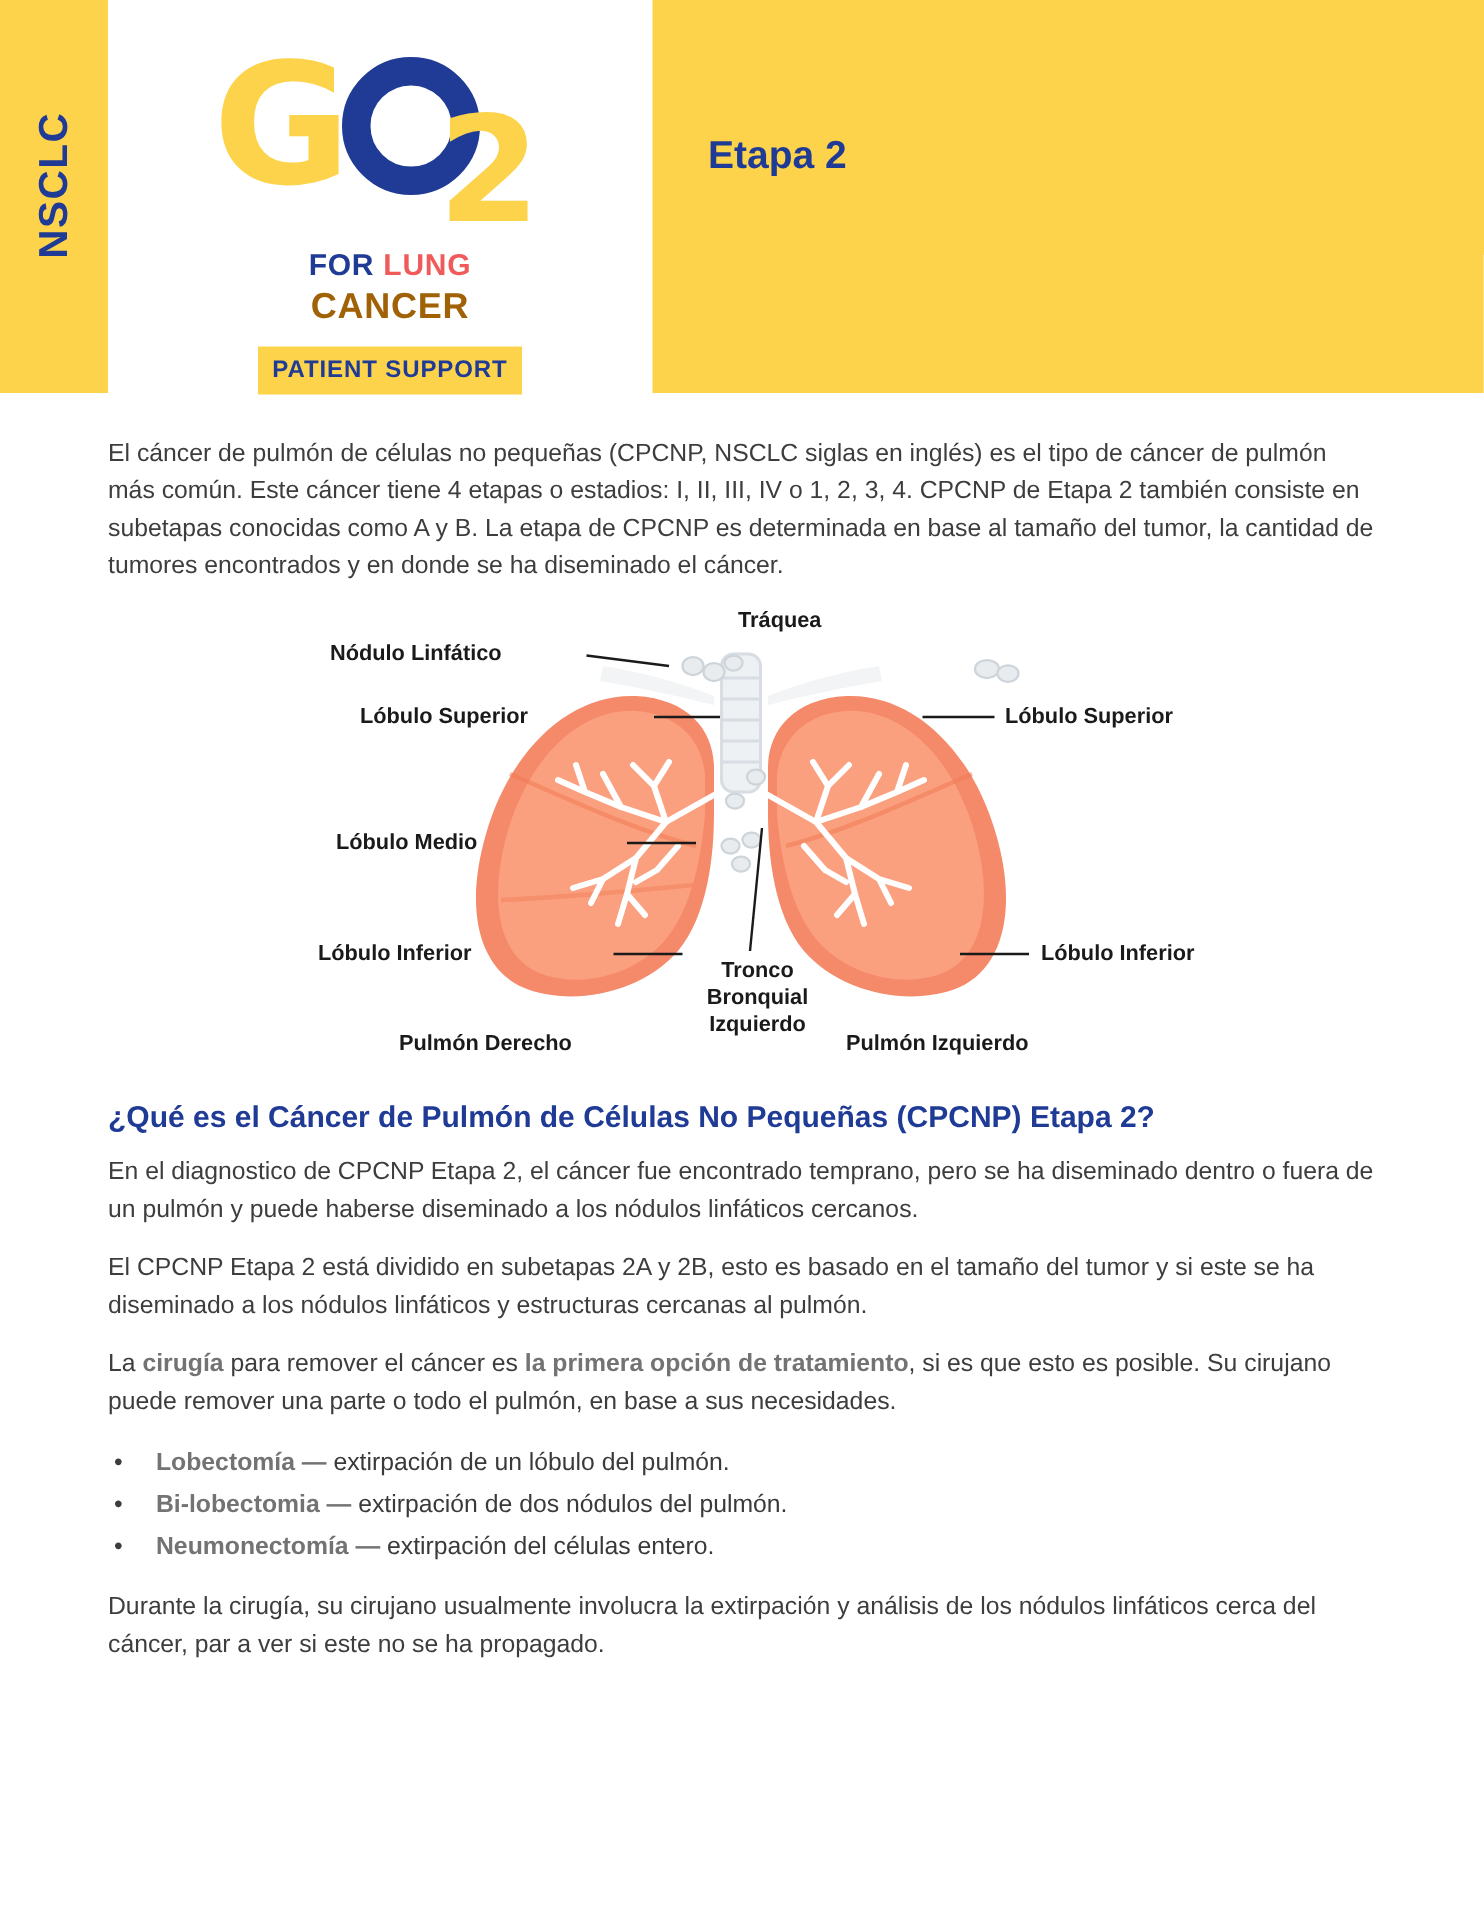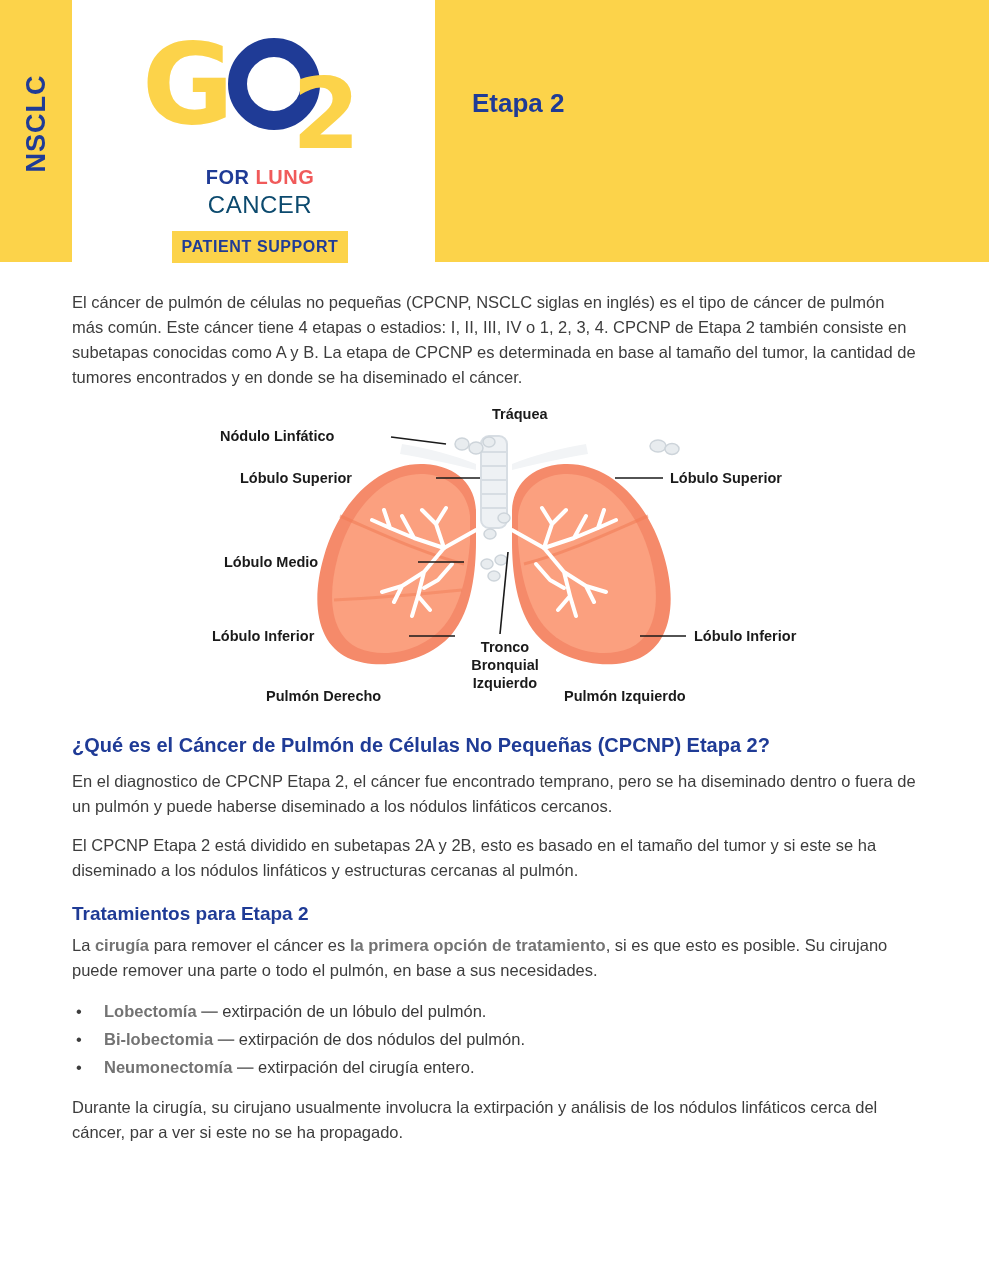--- a/index.html
+++ b/index.html
@@ -99,22 +99,22 @@
   .logo-forlung {
     margin-top: 30px;
     font-size: 20px;
     font-weight: bold;
     color: #1f3b96;
     letter-spacing: 0.5px;
   }
   .logo-forlung .lung { color: #f05a5a; }
   .logo-cancer {
     font-size: 24px;
-    font-weight: normal;
-    color: #0c4a6e;
+    font-weight: bold;
+    color: #a16207;
     letter-spacing: 0.5px;
     margin-top: 2px;
   }
   .logo-support {
     margin: 12px auto 0;
     width: 176px;
     background: #fcd34a;
     color: #1f3b96;
     font-size: 16px;
     font-weight: bold;
@@ -307,23 +307,22 @@
     <div class="dlabel" style="left:622px; top:224px;">Lóbulo Inferior</div>
     <div class="dlabel center" style="left:378px; top:234px; width:110px; line-height:18px; white-space:normal;">Tronco Bronquial Izquierdo</div>
     <div class="dlabel" style="left:194px; top:284px;">Pulmón Derecho</div>
     <div class="dlabel" style="left:492px; top:284px;">Pulmón Izquierdo</div>
   </div>
 
   <div class="h2">¿Qué es el Cáncer de Pulmón de Células No Pequeñas (CPCNP) Etapa 2?</div>
   <p class="body-text">En el diagnostico de CPCNP Etapa 2, el cáncer fue encontrado temprano, pero se ha diseminado dentro o fuera de un pulmón y puede haberse diseminado a los nódulos linfáticos cercanos.</p>
   <p class="body-text">El CPCNP Etapa 2 está dividido en subetapas 2A y 2B, esto es basado en el tamaño del tumor y si este se ha diseminado a los nódulos linfáticos y estructuras cercanas al pulmón.</p>
 
-  <div class="h3">Tratamientos para Etapa 2</div>
   <p class="body-text"><span>La </span><b>cirugía</b><span> para remover el cáncer es </span><b>la primera opción de tratamiento</b><span>, si es que esto es posible. Su cirujano puede remover una parte o todo el pulmón, en base a sus necesidades.</span></p>
 
   <ul class="bullets">
     <li><span class="dot">•</span><b>Lobectomía —</b><span> extirpación de un lóbulo del pulmón.</span></li>
     <li><span class="dot">•</span><b>Bi-lobectomia —</b><span>  extirpación de dos nódulos del pulmón.</span></li>
-    <li><span class="dot">•</span><b>Neumonectomía —</b><span> extirpación del cirugía entero.</span></li>
+    <li><span class="dot">•</span><b>Neumonectomía —</b><span> extirpación del células entero.</span></li>
   </ul>
 
   <p class="body-text">Durante la cirugía, su cirujano usualmente involucra la extirpación y análisis de los nódulos linfáticos cerca del cáncer, par a ver si este no se ha propagado.</p>
 </div>
 
 </body></html>

